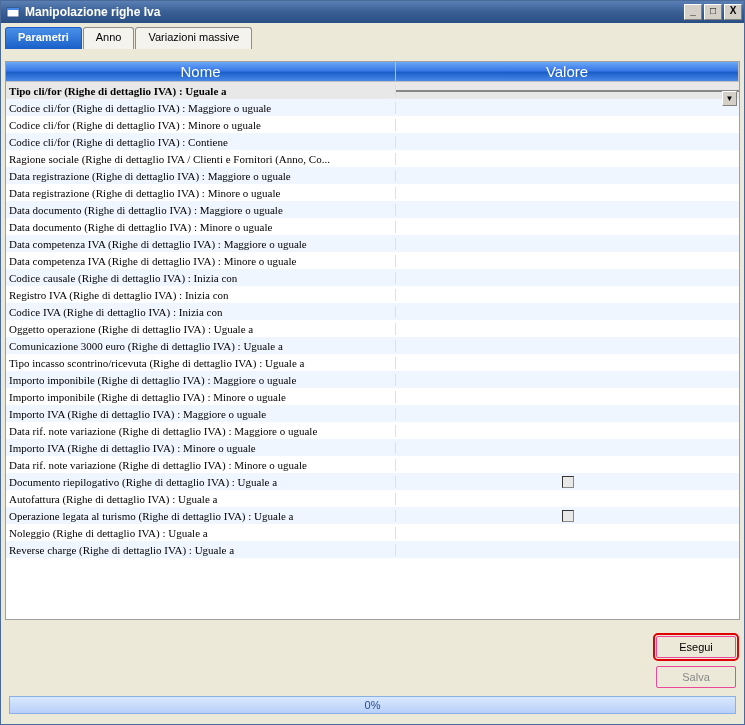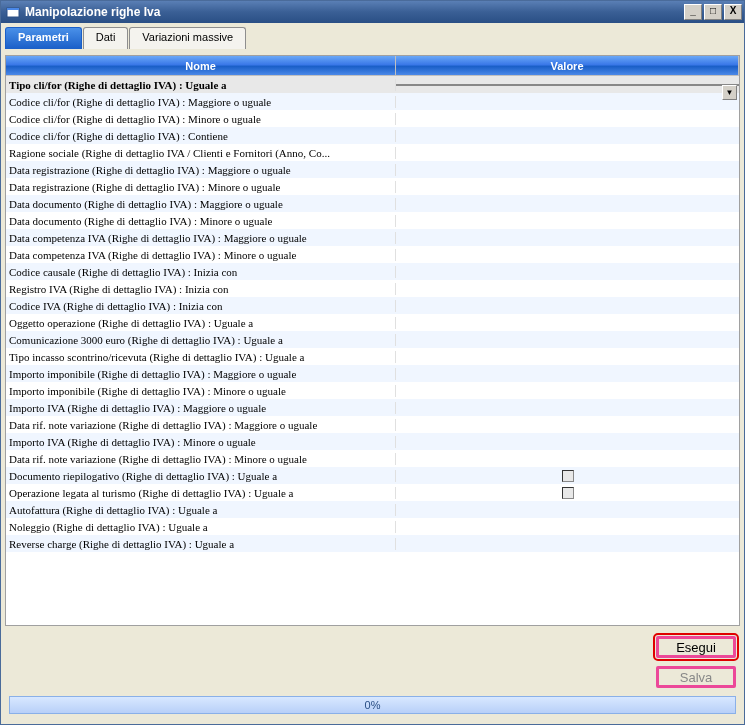--- a/index.html
+++ b/index.html
@@ -3,41 +3,41 @@
 <meta charset="utf-8">
 <style>
 * { box-sizing: border-box; margin: 0; padding: 0; }
 body { font-family: Tahoma, Arial, sans-serif; font-size: 11px; background: #fff; }
 .window { width: 745px; height: 725px; border: 1px solid #4a6b9a; background: #ece9d8; display: flex; flex-direction: column; }
 .titlebar { height: 22px; background: linear-gradient(to bottom, #5a7fb5 0%, #3a5f95 50%, #2a4f85 100%); display: flex; align-items: center; padding: 0 2px 0 4px; color: #fff; font-weight: bold; font-size: 12px; }
 .titlebar .icon { width: 16px; height: 16px; margin-right: 4px; display: inline-flex; align-items: center; justify-content: center; }
 .titlebar .title { flex: 1; }
 .winbtns { display: flex; gap: 2px; }
 .winbtn { width: 18px; height: 16px; background: #d4d0c8; border: 1px solid #808080; border-top-color: #fff; border-left-color: #fff; font-size: 10px; line-height: 12px; text-align: center; color: #000; cursor: pointer; font-family: Arial; }
-.content { flex: 1; display: flex; flex-direction: column; padding: 4px; gap: 6px; }
+.content { flex: 1; display: flex; flex-direction: column; padding: 4px; gap: 12px; }
 .tabs { display: flex; height: 22px; }
 .tab { padding: 3px 12px; border: 1px solid #8e8e8e; border-bottom: none; background: #f4f3ee; margin-right: 1px; cursor: pointer; border-radius: 3px 3px 0 0; font-size: 11px; }
 .tab.active { background: linear-gradient(to bottom, #4a90e8, #1a5fc8); color: #fff; font-weight: bold; border-color: #1a5fc8; }
 .panel { flex: 1; border: 1px solid #a0a0a0; background: #fff; display: flex; flex-direction: column; }
 .headers { display: flex; height: 20px; border-bottom: 1px solid #c0c0c0; }
-.hcell { display: flex; align-items: center; justify-content: center; color: #fff; font-size: 11px; background: linear-gradient(to bottom, #6aa8f7 0%, #3a78e8 45%, #1a5fc8 55%, #4a88e8 100%); border-right: 1px solid #c0c0c0; font-weight: bold; }
+.hcell { display: flex; align-items: center; justify-content: center; color: #fff; font-size: 15px; background: linear-gradient(to bottom, #6aa8f7 0%, #3a78e8 45%, #1a5fc8 55%, #4a88e8 100%); border-right: 1px solid #c0c0c0; }
 .hcell:first-child { width: 390px; }
 .hcell:last-child { flex: 1; }
 .rows { flex: 1; overflow: auto; font-family: Liberation Serif, serif; }
 .row { display: flex; height: 17px; align-items: center; }
 .row:nth-child(even) { background: #f0f6ff; }
 .row.selected { background: #e8e8e8; font-weight: bold; }
 .cell-name { width: 390px; padding: 0 3px; border-right: 1px solid #e0e0e0; white-space: nowrap; overflow: hidden; text-overflow: ellipsis; }
 .cell-value { flex: 1; position: relative; display: flex; align-items: center; justify-content: center; }
 .row.selected .cell-value { border: 1px solid #888; background: #fff; }
 .dropdown-arrow { position: absolute; right: 1px; top: 0; width: 15px; height: 15px; background: #d4d0c8; border: 1px solid #808080; border-top-color: #fff; border-left-color: #fff; display: flex; align-items: center; justify-content: center; font-size: 8px; }
 .chk { width: 12px; height: 12px; border: 1px inset #888; background: #e8e8e8; }
 .footer { display: flex; flex-direction: column; gap: 4px; padding: 2px 0; }
 .btn-row { display: flex; justify-content: flex-end; padding: 2px 4px; }
-.btn { width: 80px; height: 22px; background: #ece9d8; border: 3px solid #ec4899; border-radius: 2px; font-size: 13px; cursor: pointer; display: flex; align-items: center; justify-content: center; }
+.btn { width: 80px; height: 22px; background: #ece9d8; border: 1px solid #ec4899; border-radius: 2px; font-size: 11px; cursor: pointer; display: flex; align-items: center; justify-content: center; }
 .btn.highlighted { outline: 2px solid #e00000; outline-offset: 1px; }
 .btn.disabled { color: #888; }
 .progress-wrap { margin: 2px 4px 4px 4px; height: 18px; border: 1px solid #8ab0e8; background: linear-gradient(to bottom, #d8e8ff, #b8d0f8); display: flex; align-items: center; justify-content: center; color: #2a4f85; font-size: 11px; }
 </style>
 </head>
 <body>
 
 <div class="window">
   <div class="titlebar">
     <span class="icon">
@@ -50,21 +50,21 @@
     <div class="winbtns">
       <div class="winbtn">_</div>
       <div class="winbtn">□</div>
       <div class="winbtn">X</div>
     </div>
   </div>
 
   <div class="content">
     <div class="tabs">
       <div class="tab active">Parametri</div>
-      <div class="tab">Dati</div>
+      <div class="tab">Anno</div>
       <div class="tab">Variazioni massive</div>
     </div>
 
     <div class="panel">
       <div class="headers">
         <div class="hcell">Nome</div>
         <div class="hcell">Valore</div>
       </div>
       <div class="rows" id="rows">
           <div class="row selected">
@@ -161,30 +161,30 @@
             <div class="cell-name">Data rif. note variazione (Righe di dettaglio IVA) : Minore o uguale</div>
             <div class="cell-value"></div>
           </div>
           <div class="row">
             <div class="cell-name">Documento riepilogativo (Righe di dettaglio IVA) : Uguale a</div>
             <div class="cell-value">
               <div class="chk"></div>
             </div>
           </div>
           <div class="row">
+            <div class="cell-name">Autofattura (Righe di dettaglio IVA) : Uguale a</div>
+            <div class="cell-value"></div>
+          </div>
+          <div class="row">
             <div class="cell-name">Operazione legata al turismo (Righe di dettaglio IVA) : Uguale a</div>
             <div class="cell-value">
               <div class="chk"></div>
             </div>
           </div>
           <div class="row">
-            <div class="cell-name">Autofattura (Righe di dettaglio IVA) : Uguale a</div>
-            <div class="cell-value"></div>
-          </div>
-          <div class="row">
             <div class="cell-name">Noleggio (Righe di dettaglio IVA) : Uguale a</div>
             <div class="cell-value"></div>
           </div>
           <div class="row">
             <div class="cell-name">Reverse charge (Righe di dettaglio IVA) : Uguale a</div>
             <div class="cell-value"></div>
           </div>
         </div>
     </div>
 

